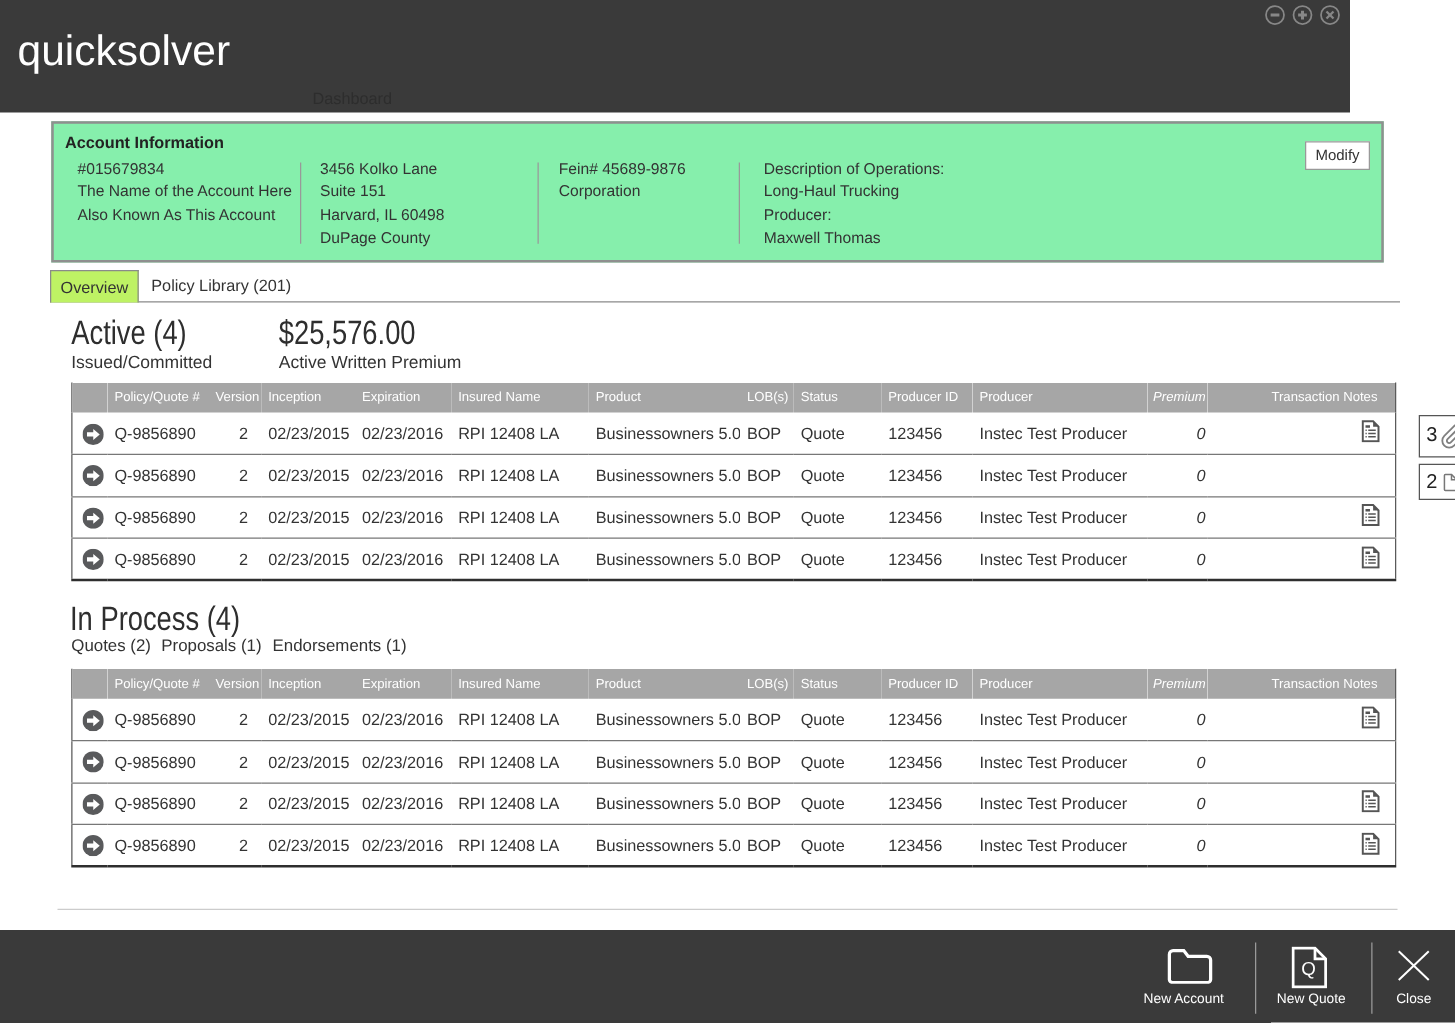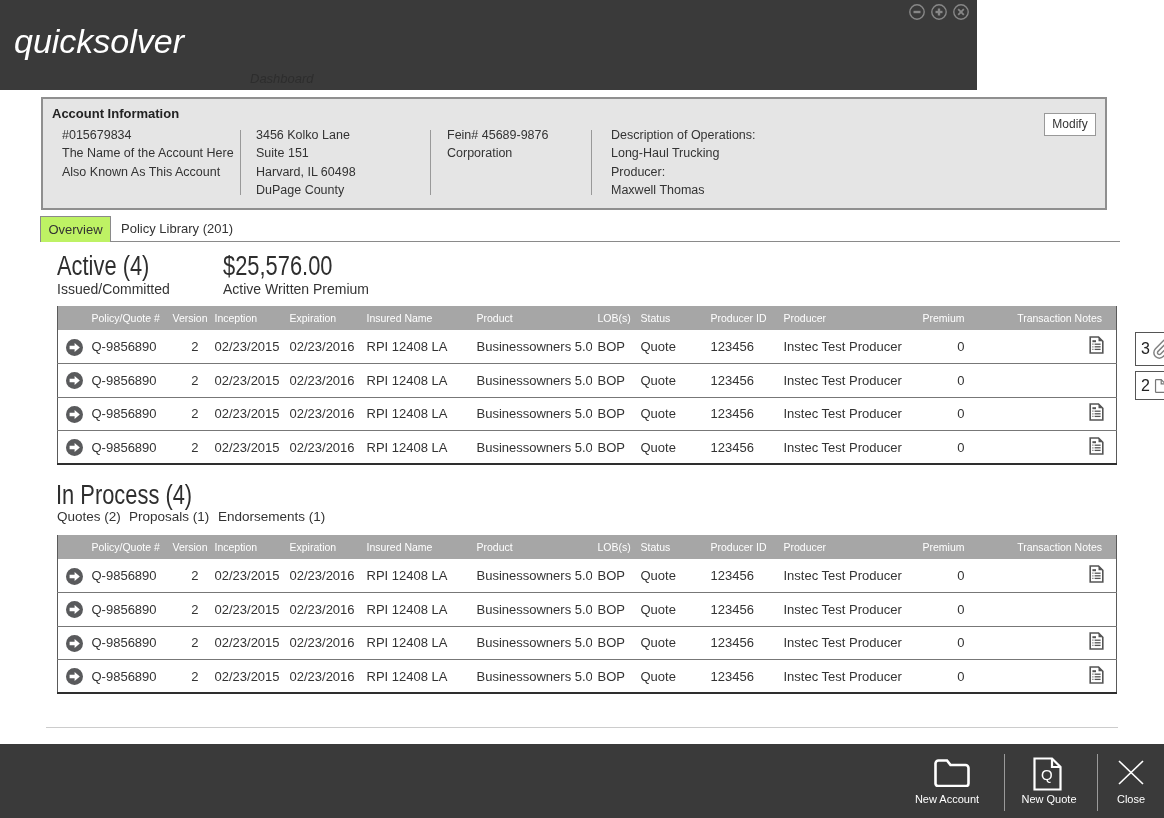--- a/index.html
+++ b/index.html
@@ -1,26 +1,26 @@
 <!DOCTYPE html>
 <html><head>
 <meta charset="utf-8">
 <style>
 * { margin:0; padding:0; box-sizing:border-box; }
 html,body { width:1164px; height:818px; overflow:hidden; background:#fff;
   font-family:"Liberation Sans",sans-serif; color:#333; }
 
 
-#hdr { position:absolute; left:0; top:0; width:977px; height:90px; background:#3a3a3a;font-style:italic; }
+#hdr { position:absolute; left:0; top:0; width:1080px; height:90px; background:#3a3a3a; }
 #logo { position:absolute; left:14px; top:24px; font-size:34px; line-height:34px; color:#fff; letter-spacing:0px; }
 #dash { position:absolute; left:250px; top:71px; font-size:13px; color:#2d2d2d; }
 #winctl { position:absolute; right:2px; top:3px; }
 
 
-#acct { position:absolute; left:41px; top:97px; width:1066px; height:113px; border:2px solid #8f8f8f; background:#e5e5e5; }
+#acct { position:absolute; left:41px; top:97px; width:1066px; height:113px; border:2px solid #8f8f8f; background:#86efac; }
 #acct .title { position:absolute; left:9px; top:7px; font-size:13px; font-weight:bold; color:#222; }
 .vsep { position:absolute; width:1px; background:#999; top:31px; height:65px; }
 .col { position:absolute; top:27px; font-size:12.5px; line-height:18.3px; color:#333; }
 #modify { position:absolute; right:9px; top:14px; width:52px; height:23px; border:1px solid #999;
   background:#fff; font-size:12px; color:#333; text-align:center; line-height:21px; }
 
 
 #tabbar { position:absolute; left:40px; top:216px; width:1080px; height:26px; border-bottom:1px solid #8a8a8a; }
 #tab1 { position:absolute; left:0px; top:0px; width:71px; height:26px; border:1px solid #8a8a8a; border-bottom:none;
   background:#bef264; font-size:13px; text-align:center; line-height:25px; z-index:2; }
@@ -33,21 +33,21 @@
 
 table.grid { position:absolute; left:57px; border-collapse:collapse; table-layout:fixed; width:1059px;
   border-left:1px solid #5a5a5a; border-right:1px solid #5a5a5a; border-top:none; border-bottom:2px solid #2e2e2e; }
 table.grid th { background:#a6a6a6; color:#fff; font-weight:normal; font-size:10.5px;
   text-align:left; height:24px; padding:0 0 0 6px; overflow:hidden; white-space:nowrap; }
 table.grid td { font-size:13px; color:#333; height:33.5px; padding:0 0 0 6px; vertical-align:middle;
   overflow:hidden; white-space:nowrap; border-top:1px solid #777; }
 table.grid tr.r1 td { border-top:none; }
 table.grid td.ver { text-align:right; padding:0 10px 0 0; }
 table.grid th.ver { text-align:right; padding:0 1px 0 0; }
-table.grid td.prem, table.grid th.prem { text-align:right; padding:0 1px 0 0; }
+table.grid td.prem, table.grid th.prem { text-align:right; padding:0 1px 0 0;font-style:italic; }
 table.grid th.tn { text-align:right; padding:0 14px 0 0; }
 table.grid td.tn { text-align:right; padding:0 12px 0 0; }
 
 
 .sidebox { position:absolute; left:1135px; width:45px; border:1px solid #555; background:#fff;
   font-size:16px; color:#222; display:flex; align-items:center; padding-left:5px; gap:2px; }
 
 
 #ftr { position:absolute; left:0; top:744px; width:1164px; height:74px; background:#3a3a3a; }
 .fsep { position:absolute; top:10px; width:1px; height:57px; background:#9a9a9a; }

